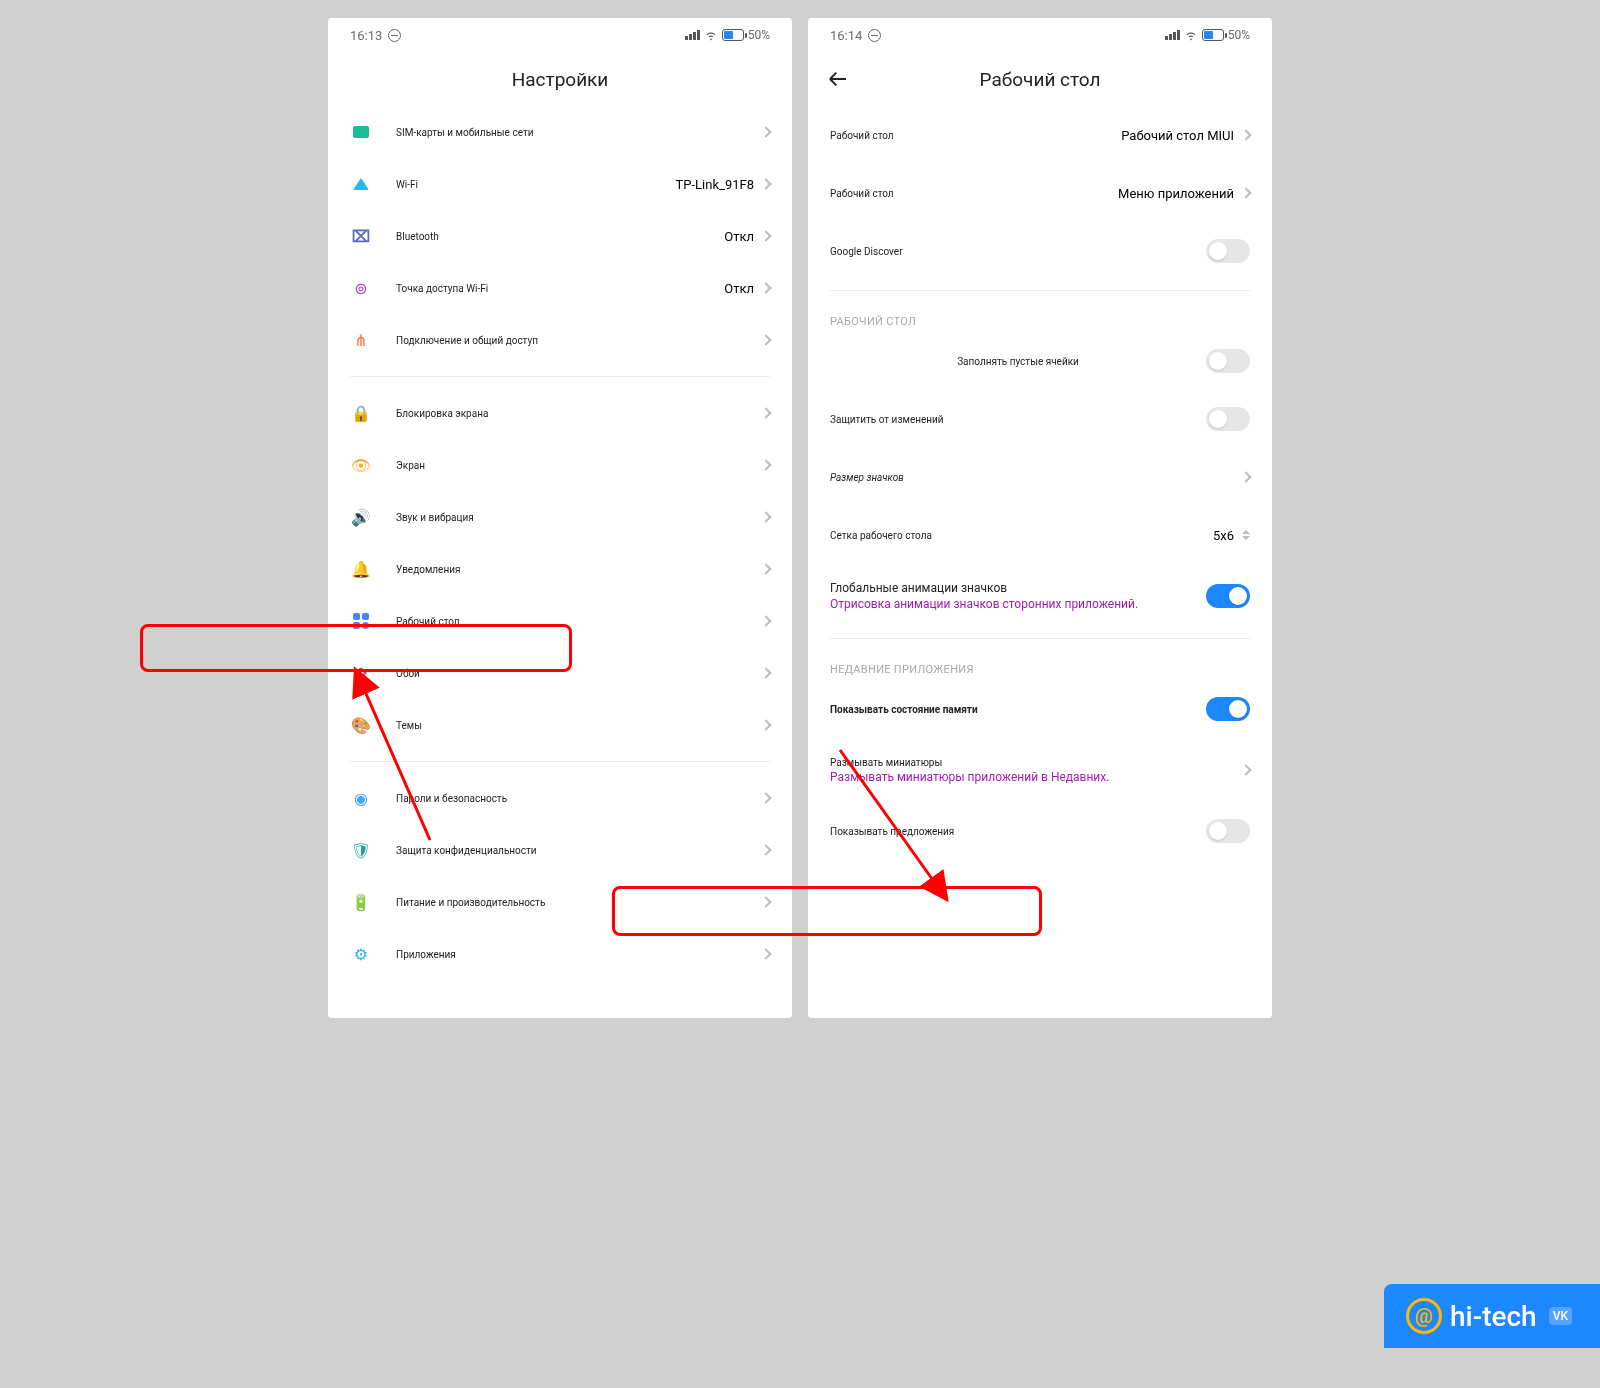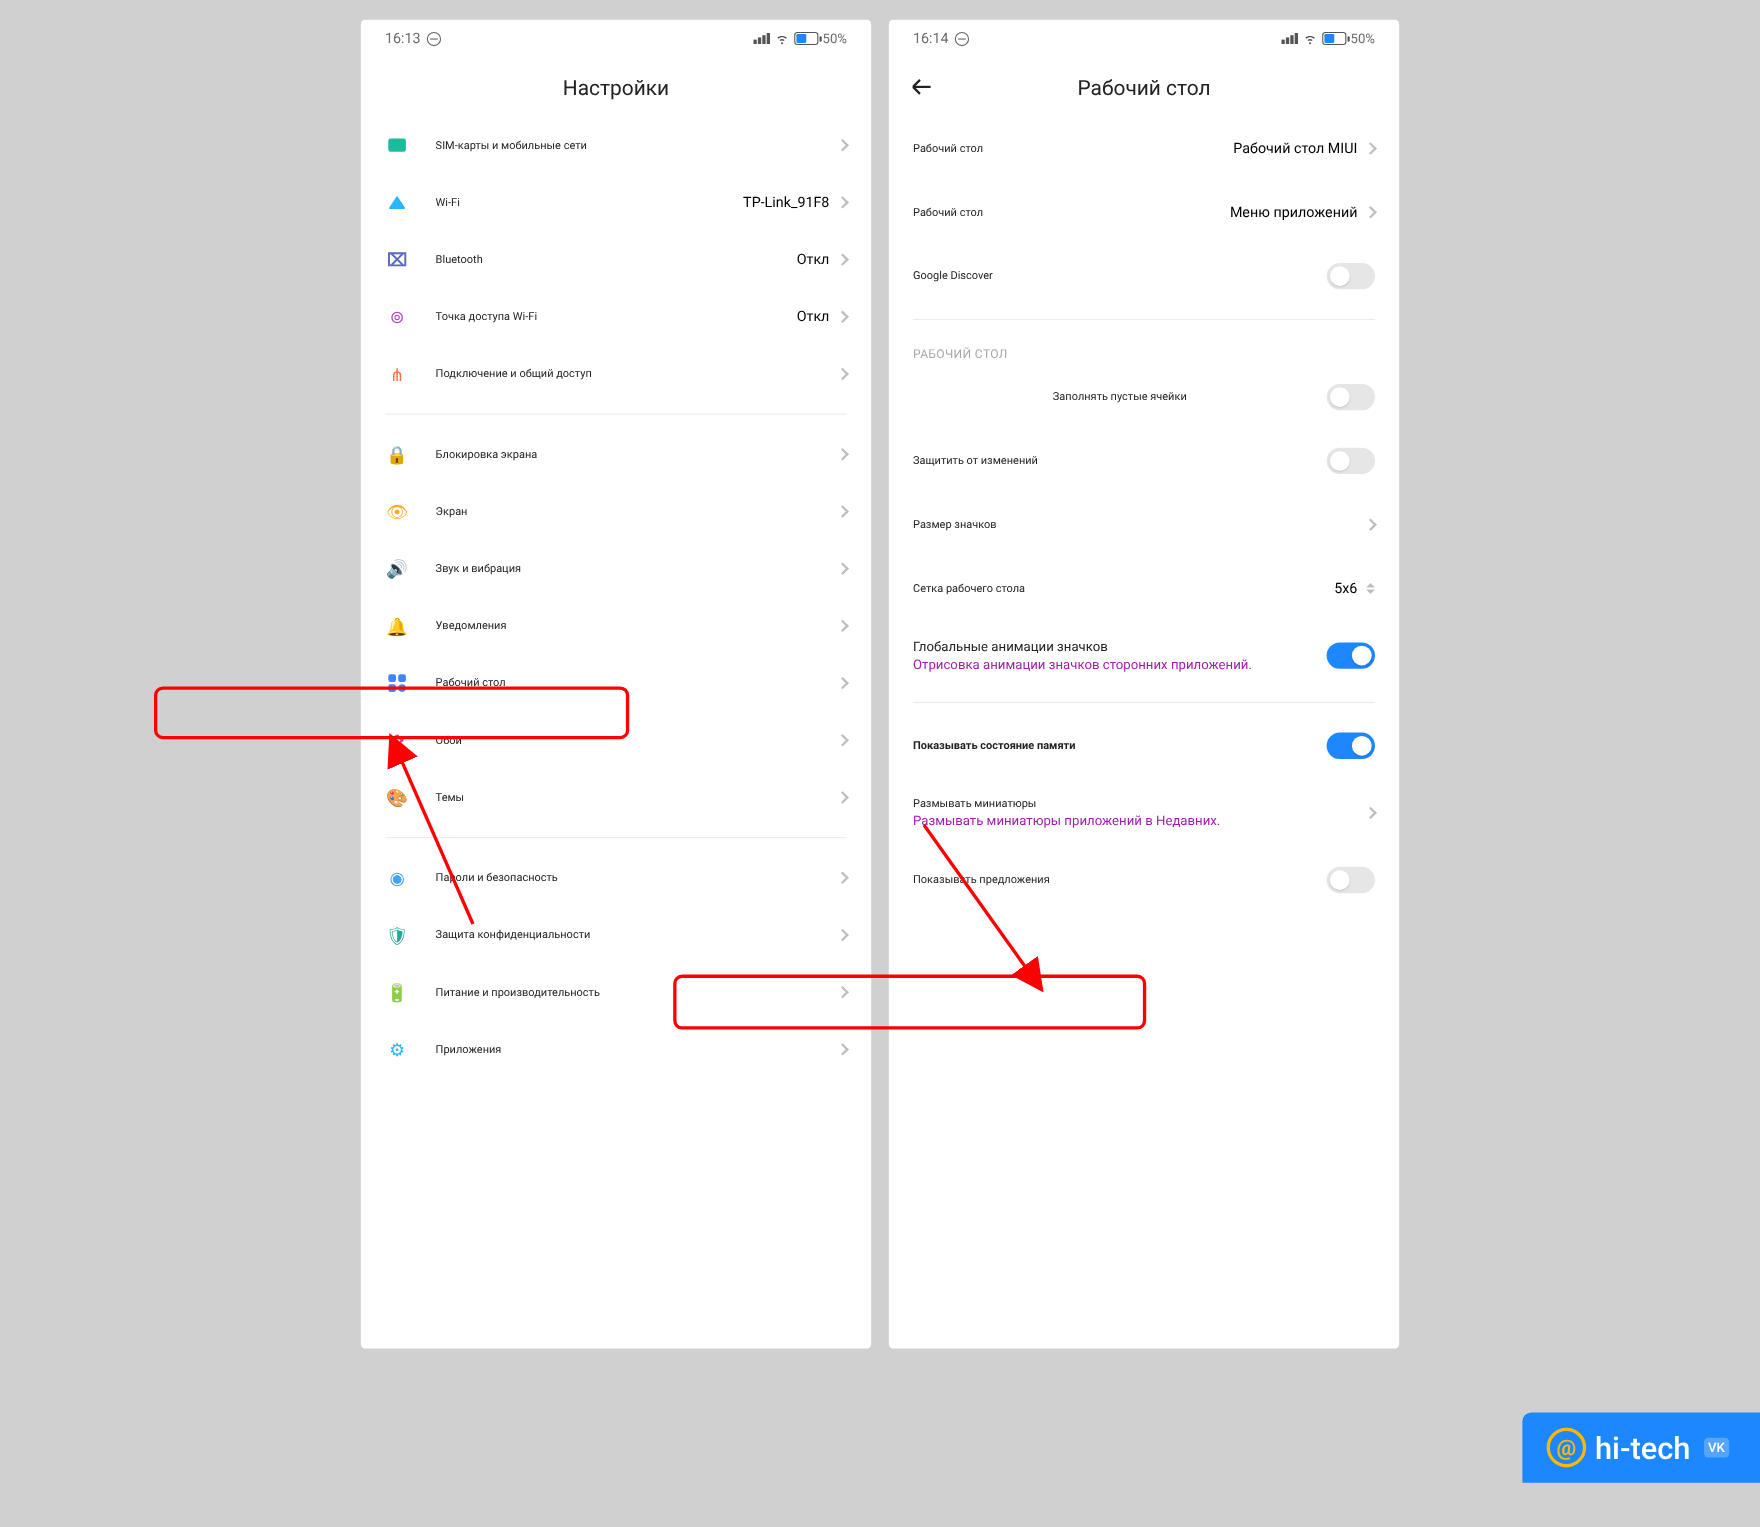--- a/index.html
+++ b/index.html
@@ -12,21 +12,21 @@
     overflow: hidden;
   }
   .phones {
     display: flex;
     gap: 16px;
     padding: 18px 128px;
     justify-content: center;
   }
   .phone {
     width: 464px;
-    height: 1208px;
+    height: 1000px;
     background: #ffffff;
     border-radius: 4px;
     overflow: hidden;
     position: relative;
     display: flex;
     flex-direction: column;
   }
   .status-bar {
     height: 34px;
     display: flex;
@@ -395,21 +395,21 @@
         <div class="toggle off">
             <div class="knob"></div>
           </div>
       </div>
       <div class="row" style="min-height:58px;">
         <div class="label">Защитить от изменений</div>
         <div class="toggle off">
             <div class="knob"></div>
           </div>
       </div>
-      <div class="row" style="min-height:58px;">
+      <div class="row" style="min-height:58px;font-style:italic;">
         <div class="label">Размер значков</div>
         <div class="chev"></div>
       </div>
       <div class="row" style="min-height:58px;">
         <div class="label">Сетка рабочего стола</div>
         <div class="value">5x6</div>
         <div class="updown">
             <div class="u"></div>
             <div class="d"></div>
           </div>
@@ -418,20 +418,21 @@
         <div class="col">
           <div class="label" style="font-size:12px;">Глобальные анимации значков</div>
           <div class="sub">Отрисовка анимации значков сторонних приложений.</div>
         </div>
         <div class="toggle on">
             <div class="knob"></div>
           </div>
       </div>
 
       <div class="divider"></div>
+      <div class="section-h">НЕДАВНИЕ ПРИЛОЖЕНИЯ</div>
 
       <div class="row" style="min-height:58px;font-weight:bold;">
         <div class="label">Показывать состояние памяти</div>
         <div class="toggle on">
             <div class="knob"></div>
           </div>
       </div>
       <div class="row" style="min-height:64px;">
         <div class="col">
           <div class="label">Размывать миниатюры</div>

